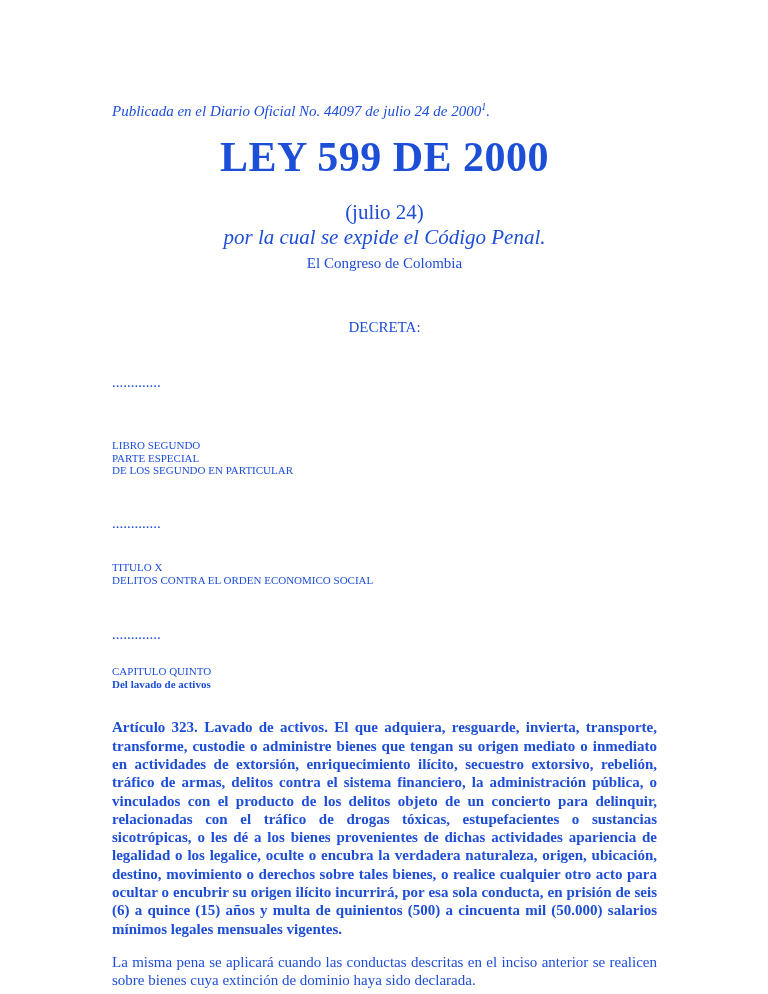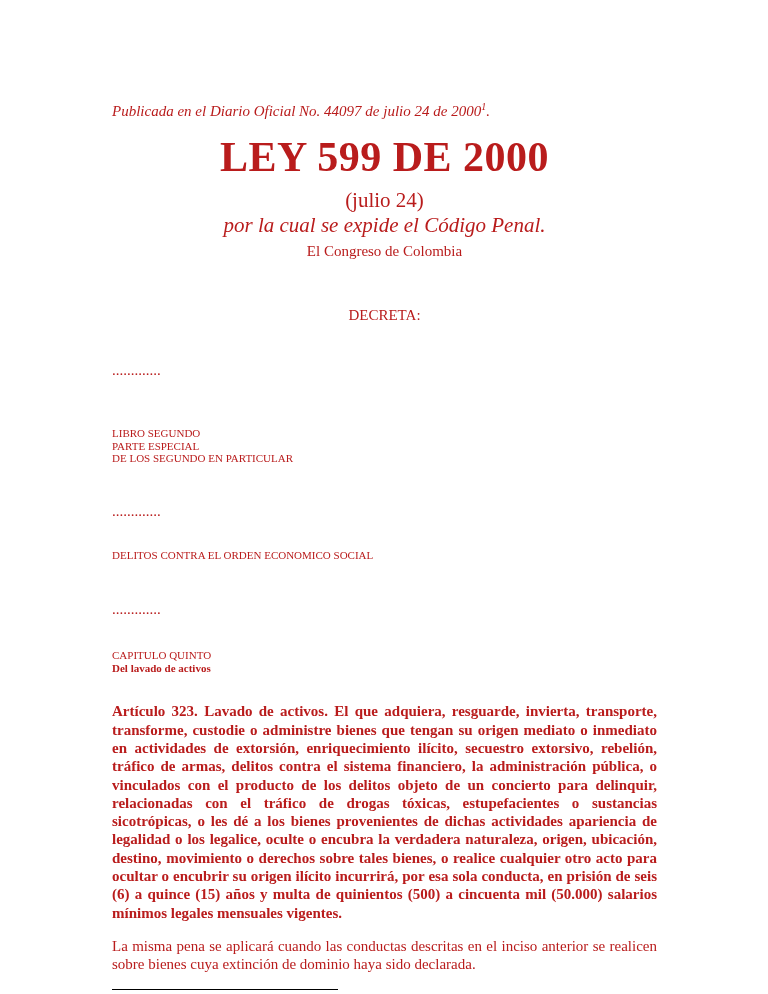--- a/index.html
+++ b/index.html
@@ -9,21 +9,21 @@
   }
   .page {
     position: relative;
     width: 768px;
     height: 994px;
     margin: 0 auto;
     background: #ffffff;
     box-sizing: border-box;
     padding: 86px 111px 40px 112px;
     font-family: "Liberation Serif", "DejaVu Serif", serif;
-    color: #b91c1c;
+    color: #1d4ed8;
     overflow: hidden;
   }
   .note {
     font-size: 15px;
     font-style: italic;
     line-height: 1.2;
   }
   .note sup {
     font-size: 10px;
     font-style: italic;
@@ -32,21 +32,21 @@
     text-align: center;
     font-size: 42px;
     font-weight: bold;
     line-height: 1.05;
     letter-spacing: 0.5px;
   }
   .law-date {
     text-align: center;
     font-size: 21px;
     line-height: 1.25;
-    margin-top: 8px;
+    margin-top: 20px;
   }
   .law-subtitle {
     text-align: center;
     font-size: 21px;
     font-style: italic;
     line-height: 1.2;
   }
   .issuer {
     text-align: center;
     font-size: 15px;
@@ -65,21 +65,21 @@
   }
   .dots-1 { margin-top: 37px; }
   .dots-2 { margin-top: 37px; }
   .dots-3 { margin-top: 38px; }
   .center-block {
     font-size: 11px;
     line-height: 1.18;
   }
   .book-block { margin-top: 48px; }
   .titlex-block { margin-top: 29px; }
-  .chapter-block { margin-top: 31px; }
+  .chapter-block { margin-top: 22px; }
   .chapter-block .bold-line { font-weight: bold; }
   .body-par {
     margin-top: 27px;
     font-size: 15px;
     line-height: 1.22;
     text-align: justify;
     font-weight: bold;
   }
   .body-par-2 {
     margin-top: 9px;
@@ -111,20 +111,21 @@
 
   <div class="center-block book-block">
     <div>LIBRO SEGUNDO</div>
     <div>PARTE ESPECIAL</div>
     <div>DE LOS SEGUNDO EN PARTICULAR</div>
   </div>
 
   <div class="dots dots-2">.............</div>
 
   <div class="center-block titlex-block">
+    <div>TITULO X</div>
     <div>DELITOS CONTRA EL ORDEN ECONOMICO SOCIAL</div>
   </div>
 
   <div class="dots dots-3">.............</div>
 
   <div class="center-block chapter-block">
     <div>CAPITULO QUINTO</div>
     <div class="bold-line">Del lavado de activos</div>
   </div>
 

